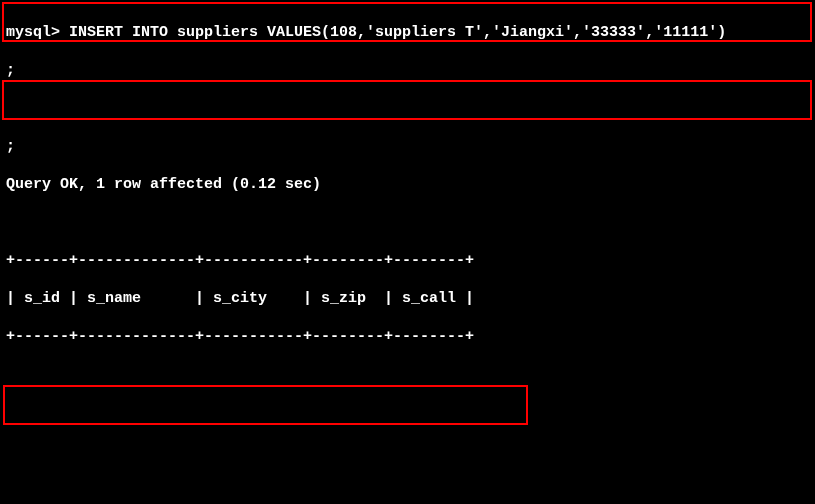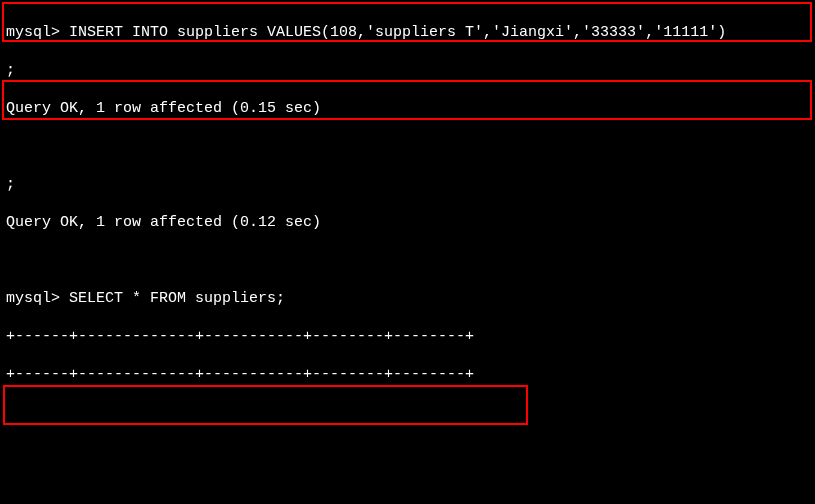--- a/index.html
+++ b/index.html
@@ -12,41 +12,40 @@
     font-size: 15px;
     color: #fff;
     overflow: hidden;
     position: relative;
     line-height: 19px;
   }
   .terminal {
     padding: 4px 6px;
     white-space: pre;
   }
-  .line { white-space: pre; }
+  .line { white-space: pre; font-weight: bold; }
   .box-red {
     position: absolute;
     border: 2px solid #ff0000;
     pointer-events: none;
     box-sizing: border-box;
   }
 </style>
 </head>
 <body>
 
 <div class="terminal">
 <div class="line"><span>mysql&gt;</span> <span>INSERT INTO suppliers VALUES(108,'suppliers T','Jiangxi','33333','11111')</span></div>
 <div class="line">;</div>
-<div class="line">Query OK, 1 row affected (0.15 sec)</div>
 <div class="line"> </div>
 <div class="line">;</div>
 <div class="line">Query OK, 1 row affected (0.12 sec)</div>
 <div class="line"> </div>
-<div class="line"><span>mysql&gt;</span> <span>SELECT * FROM suppliers;</span></div>
 <div class="line">+------+-------------+-----------+--------+--------+</div>
+<div class="line">| s_id | s_name      | s_city    | s_zip  | s_call |</div>
 <div class="line">+------+-------------+-----------+--------+--------+</div>
 
 
 
 
 
 
 
 
 

